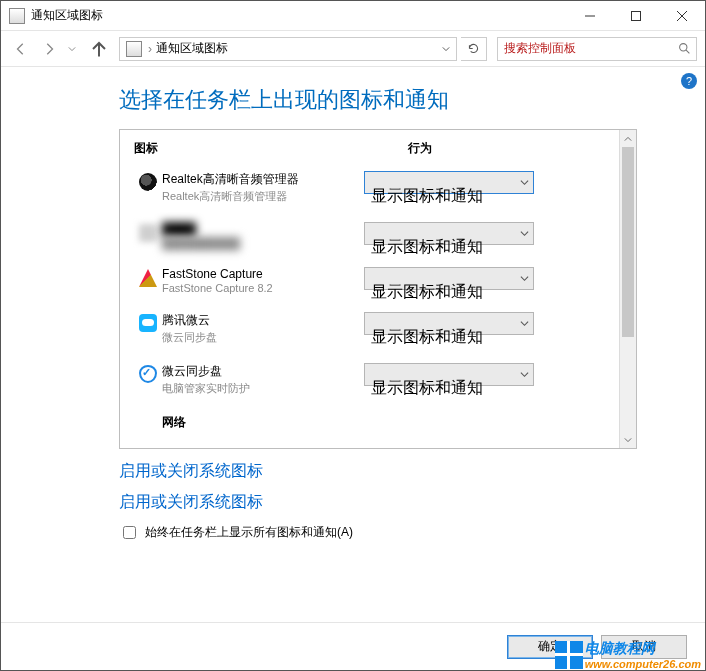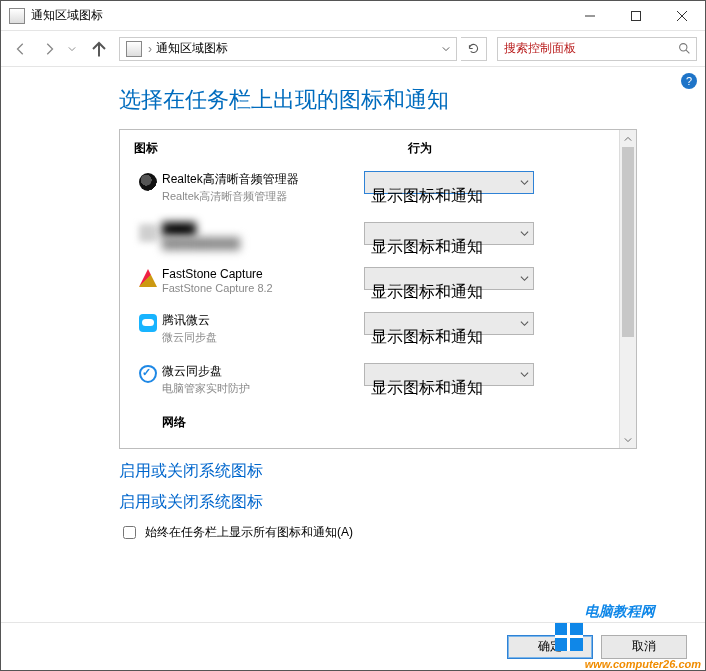--- a/index.html
+++ b/index.html
@@ -105,21 +105,21 @@
   }
   .btn { min-width:86px; height:24px; border:1px solid #aeaeae; background:#e9e9e9; display:flex; align-items:center; justify-content:center; font-size:12px; }
   .btn.primary { border-color:#2e82d6; box-shadow: inset 0 0 0 1px #7bb6ea; }
 
   .watermark { position:absolute; right:4px; bottom:0; display:flex; align-items:center; font-size:14px; font-style:italic; font-weight:bold; pointer-events:none; }
   .watermark .wico { width:28px;height:28px; background:#0f87e8; position:relative; margin-right:2px; }
   .watermark .wico:before,.watermark .wico:after{content:"";position:absolute;background:#fff;}
   .watermark .wico:before{left:12px;top:0;width:3px;height:28px;}
   .watermark .wico:after{top:12px;left:0;height:3px;width:28px;}
   .watermark .t1c{color:#0f87e8;}
-  .watermark .t2c{color:#f08c00;margin-top:37px;}
+  .watermark .t2c{color:#f08c00;}
 
   
   .ic-realtek { background: radial-gradient(circle at 40% 40%, #555 35%, #111 36% 70%, transparent 71%); border-radius:50%; }
   .ic-fs { background: linear-gradient(135deg,#e24 50%,#c91 50%); clip-path: polygon(50% 0,100% 100%,0 100%); }
   .ic-weiyun { background:#18b4ff; border-radius:4px; position:relative; }
   .ic-weiyun:after{content:"";position:absolute;left:3px;top:5px;width:12px;height:7px;background:#fff;border-radius:5px;}
   .ic-guanjia { width:16px;height:18px; background:#fff; border:2px solid #1e88e5; border-radius:50% 50% 50% 50% / 45% 45% 55% 55%; position:relative;}
   .ic-guanjia:after{content:"✓";position:absolute;left:1px;top:-1px;color:#1e88e5;font-size:11px;font-weight:bold;}
 
   svg { display:block; }

